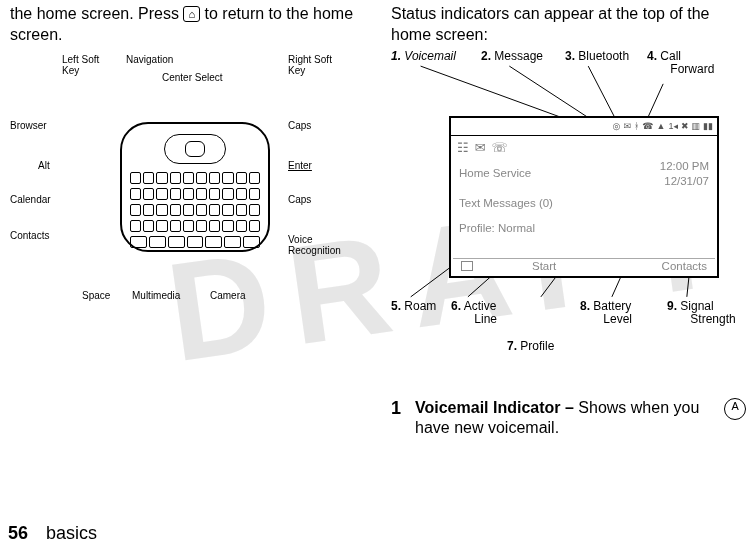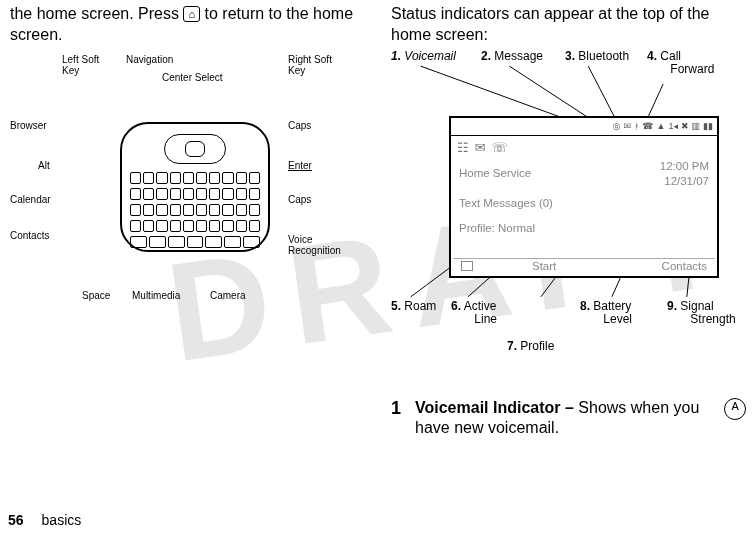--- a/index.html
+++ b/index.html
@@ -170,22 +170,22 @@
       border: 1.5px solid #000;
       border-radius: 50%;
       width: 22px; height: 22px;
       display:flex; align-items:center; justify-content:center;
       margin-left: 6px;
     }
 
     .footer {
       position:absolute;
       left: 8px;
-      bottom: 20px;
-      font-size: 14px;
+      bottom: 4px;
+      font-size: 18px;
     }
     .footer b { font-weight:700; margin-right: 18px; }
   </style>
 </head>
 <body>
 
 <div class="watermark">DRAFT</div>
 
 <div class="page">
 

